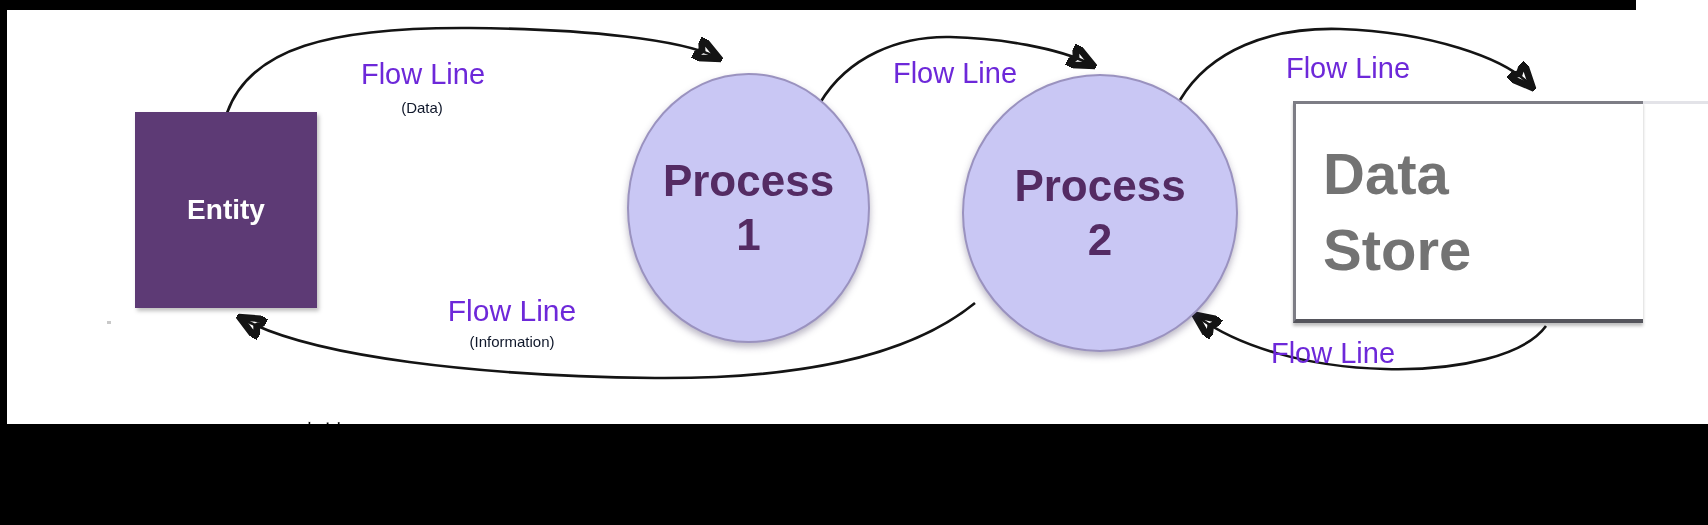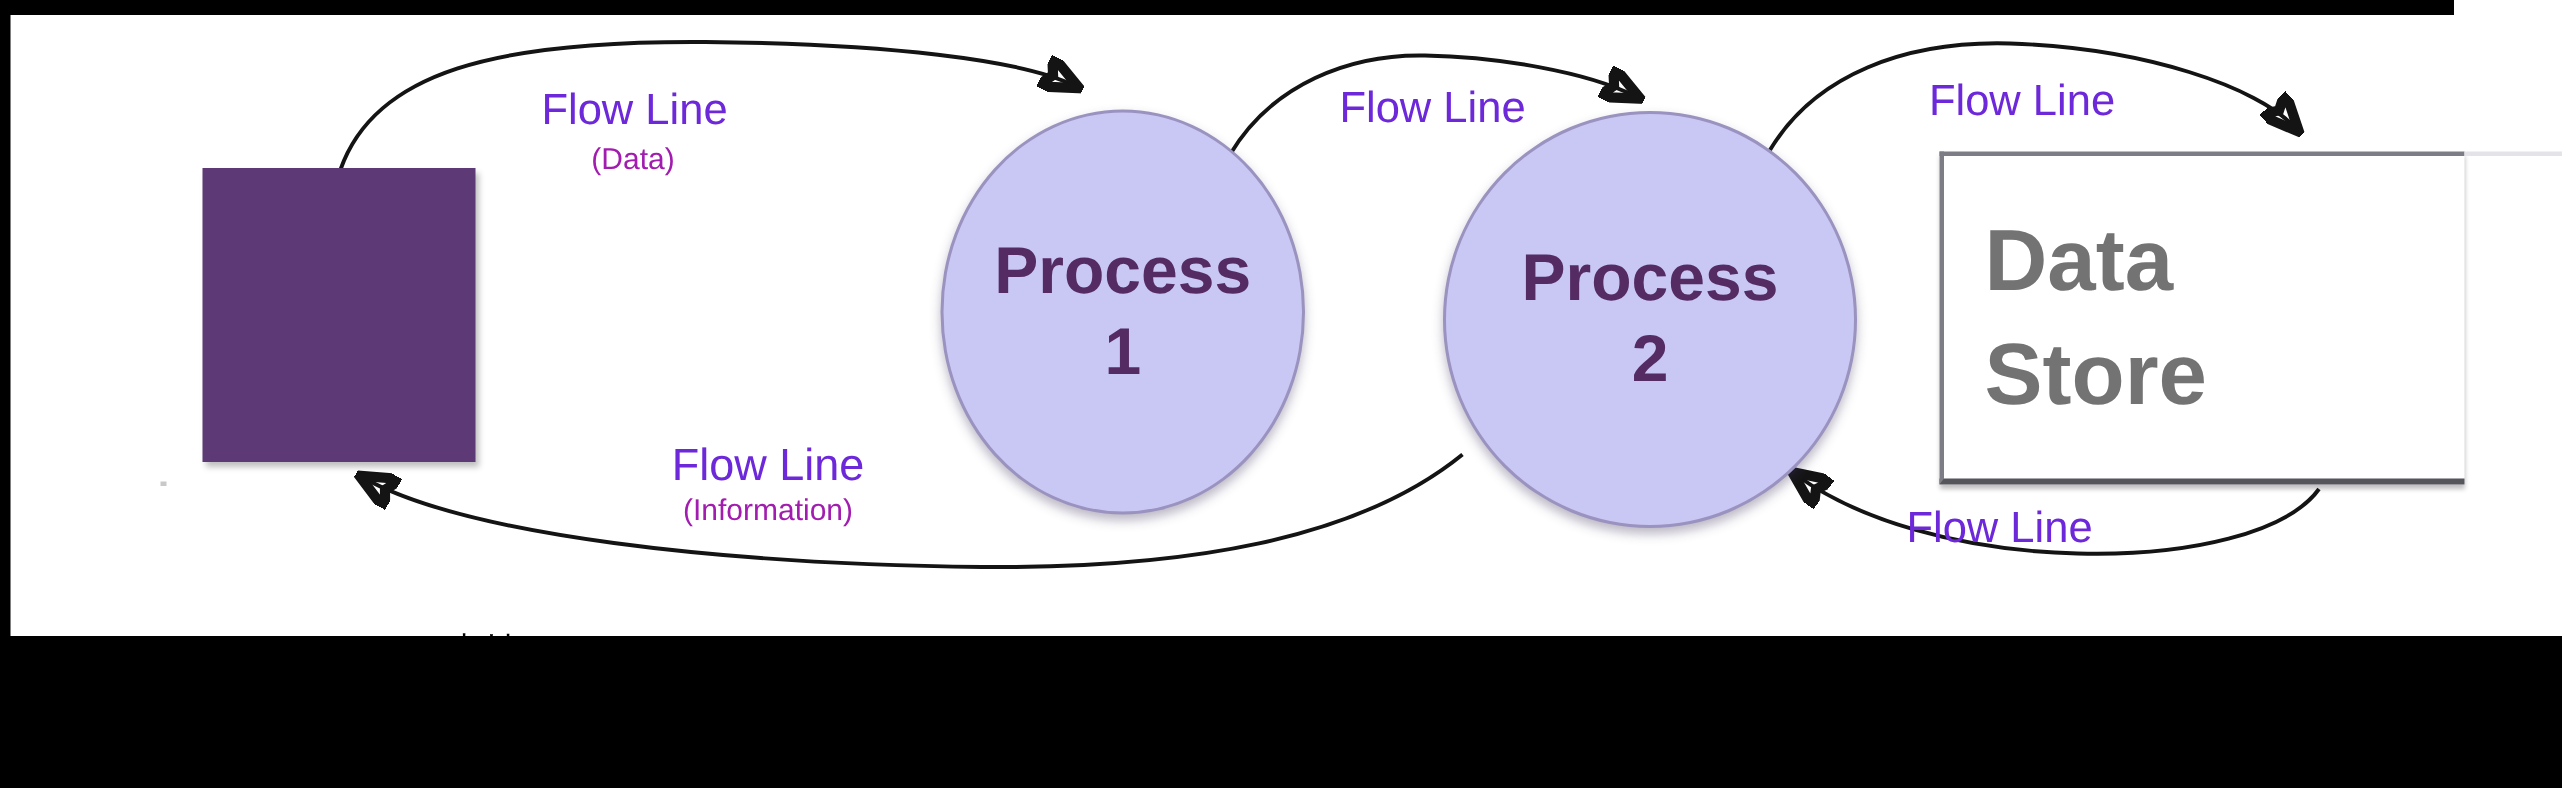--- a/index.html
+++ b/index.html
@@ -48,21 +48,21 @@
     background:#e3e3e8;z-index:1;
   }
 
   
   .flow-label{
     position:absolute;transform:translate(-50%,-50%);
     color:#6d28d9;font-size:29px;white-space:nowrap;z-index:2;text-align:center;
   }
   .flow-sublabel{
     position:absolute;transform:translate(-50%,-50%);
-    color:#a21caf;font-size:20px;white-space:nowrap;z-index:2;text-align:right;
+    color:#0f172a;font-size:15px;white-space:nowrap;z-index:2;text-align:right;
   }
 
   
   #arrows{position:absolute;left:0;top:0;width:1708px;height:525px;z-index:2;}
   #arrows path{fill:none;stroke:#141414;stroke-width:2.6px;}
 
   
   #caption-fragment{
     position:absolute;left:298px;top:418px;z-index:1;
     color:#000000;font-size:23px;white-space:nowrap;
@@ -83,20 +83,21 @@
   </defs>
   <path d="M 227 113 C 250 48, 330 27, 470 28 C 590 29, 682 40, 716 57" marker-end="url(#ah)"></path>
   <path d="M 820 103 C 848 56, 900 36, 950 37 C 1000 38, 1058 48, 1090 64" marker-end="url(#ah)"></path>
   <path d="M 1180 100 C 1210 50, 1270 27, 1340 29 C 1430 32, 1505 58, 1530 85" marker-end="url(#ah)"></path>
   <path d="M 975 303 C 905 360, 790 379, 655 378 C 480 376, 312 357, 243 319" marker-end="url(#ah)"></path>
   <path d="M 1546 326 C 1525 355, 1460 371, 1385 369 C 1305 367, 1238 346, 1198 317" marker-end="url(#ah)"></path>
 </svg>
 
 <div id="external-entity">
   <div>
+    <div>Entity</div>
   </div>
 </div>
 
 <div id="process-1" class="process">
   <div>
     <div>Process</div>
     <div>1</div>
   </div>
 </div>
 

